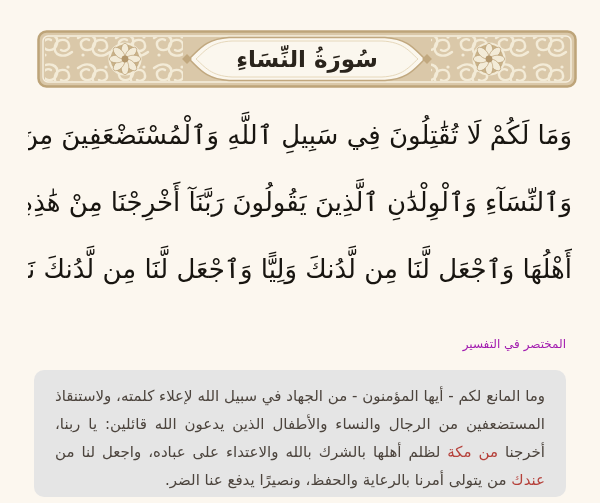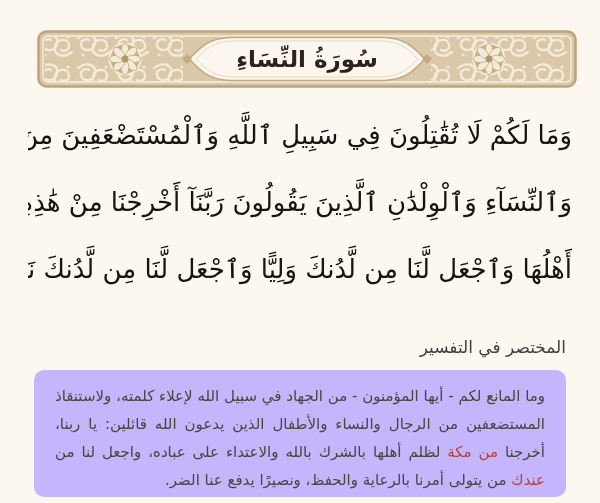--- a/index.html
+++ b/index.html
@@ -18,25 +18,25 @@
   }
   
   .verse{position:absolute;left:28px;right:28px;top:102px;direction:rtl;color:#181510;}
   .vline{
     height:67px;line-height:67px;font-size:26px;font-weight:500;
     white-space:nowrap;text-align:justify;text-align-last:justify;overflow:hidden;
   }
   
   .tafsir-label{
     position:absolute;right:34px;top:337px;direction:rtl;
-    font-size:17px;color:#404040;
+    font-size:12px;color:#a21caf;
   }
   .tafsir-box{
     position:absolute;right:34px;left:34px;top:370px;height:127px;
-    background:#c4b5fd;border-radius:10px;box-sizing:border-box;
+    background:#e5e5e5;border-radius:10px;box-sizing:border-box;
     padding:12px 21px;direction:rtl;
     font-size:15px;line-height:28px;color:#4c443d;
     text-align:justify;overflow:hidden;
   }
   .hl{color:#b5403a;}
 </style>
 </head>
 <body>
 
 <div class="canvas">

